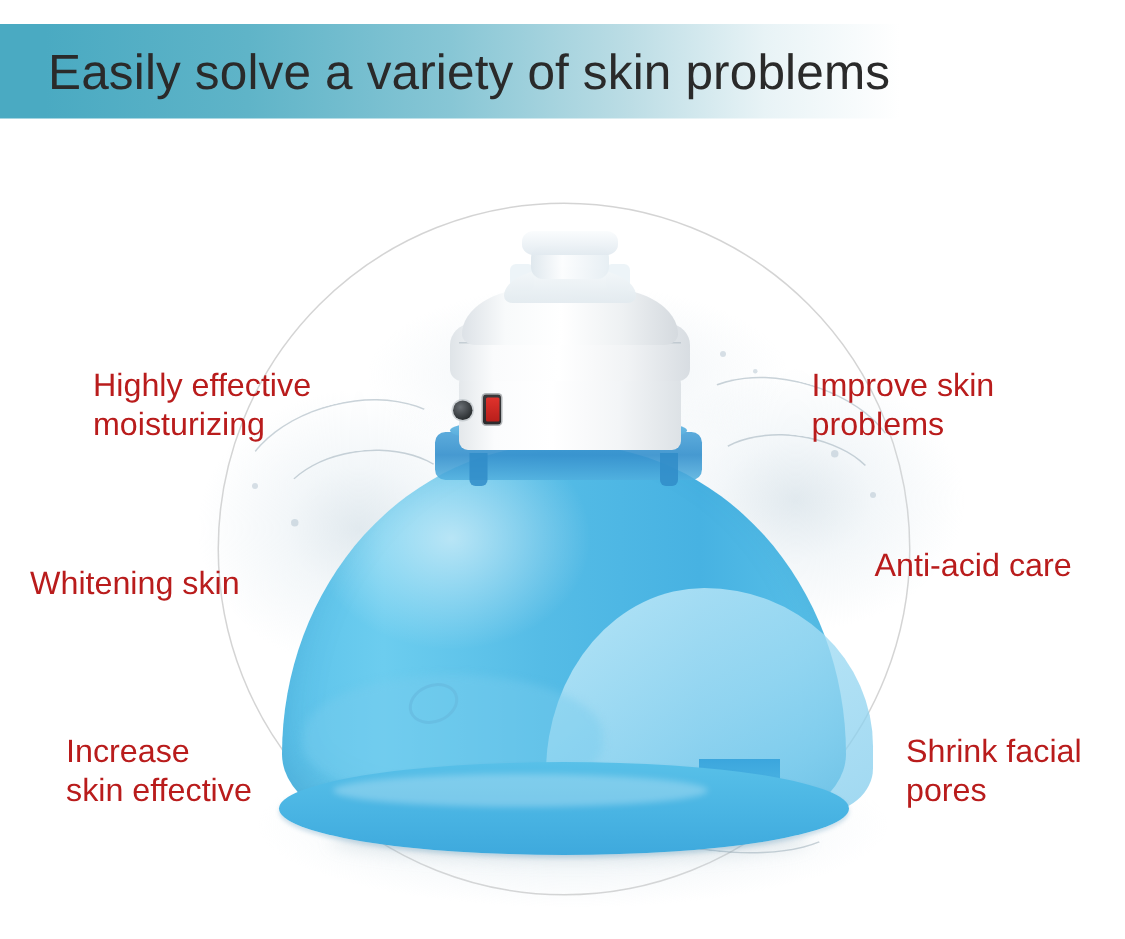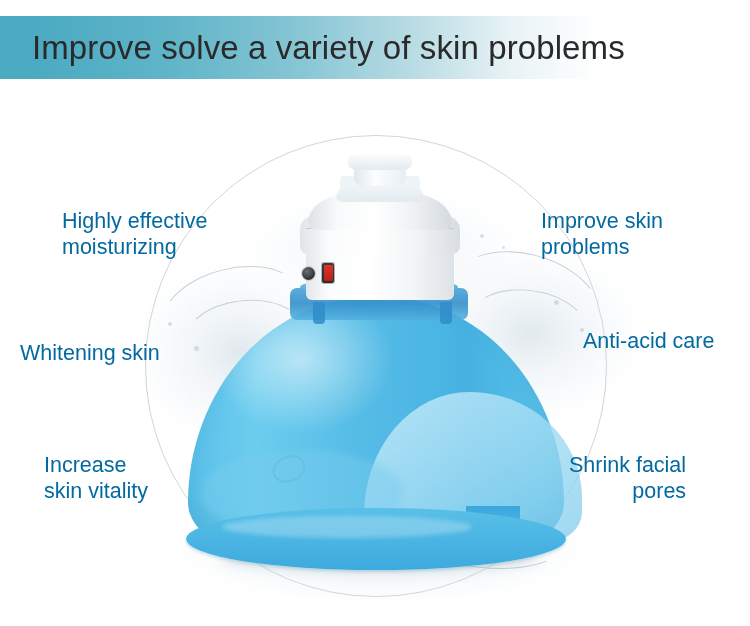--- a/index.html
+++ b/index.html
@@ -47,33 +47,34 @@
     color: #2a2a2a;
     letter-spacing: 0.1px;
     white-space: nowrap;
   }
 
   
   .feature-label {
     position: absolute;
     font-size: 21.5px;
     line-height: 26px;
-    color: #0369a1;
+    color: #b91c1c;
     font-weight: 400;
     white-space: pre-line;
+    margin-top: 36px;
   }
   .feature-label.left-col  { text-align: left; }
   .feature-label.right-col { text-align: left; }
 
   #label-0 { left: 62px;  top: 208px; }
   #label-1 { left: 20px;  top: 340px; }
   #label-2 { left: 44px;  top: 452px; }
   #label-3 { left: 541px; top: 208px; }
   #label-4 { left: 583px; top: 328px; }
-  #label-5 { left: 569px; top: 452px; text-align: right; }
+  #label-5 { left: 604px; top: 452px; }
 
   
   #halo-arc {
     position: absolute;
     left: 145px;
     top: 135px;
     width: 462px;
     height: 462px;
     border-radius: 50%;
     border: 1px solid #b9b9b9;
@@ -362,21 +363,21 @@
     background: rgba(140,165,180,0.18);
     filter: blur(5px);
   }
 </style>
 </head>
 <body>
 
 <div id="page">
 
   <div id="header-banner"></div>
-  <div id="header-title">Improve solve a variety of skin problems</div>
+  <div id="header-title">Easily solve a variety of skin problems</div>
 
   <div id="halo-arc"></div>
 
   <div id="product-stage">
 
     <div class="splash" id="splash-top"></div>
     <div class="splash" id="splash-left"></div>
     <div class="splash" id="splash-right"></div>
     <div class="splash" id="splash-bottom"></div>
 
@@ -424,21 +425,21 @@
 
     <div id="power-socket"></div>
     <div id="power-switch"></div>
     <div id="power-switch-rocker"></div>
   </div>
 
   <div class="feature-label left-col" id="label-0">Highly effective
 moisturizing</div>
   <div class="feature-label left-col" id="label-1">Whitening skin</div>
   <div class="feature-label left-col" id="label-2">Increase
-skin vitality</div>
+skin effective</div>
 
   <div class="feature-label right-col" id="label-3">Improve skin
 problems</div>
   <div class="feature-label right-col" id="label-4">Anti-acid care</div>
   <div class="feature-label right-col" id="label-5">Shrink facial
 pores</div>
 
 </div>
 
 </body></html>

